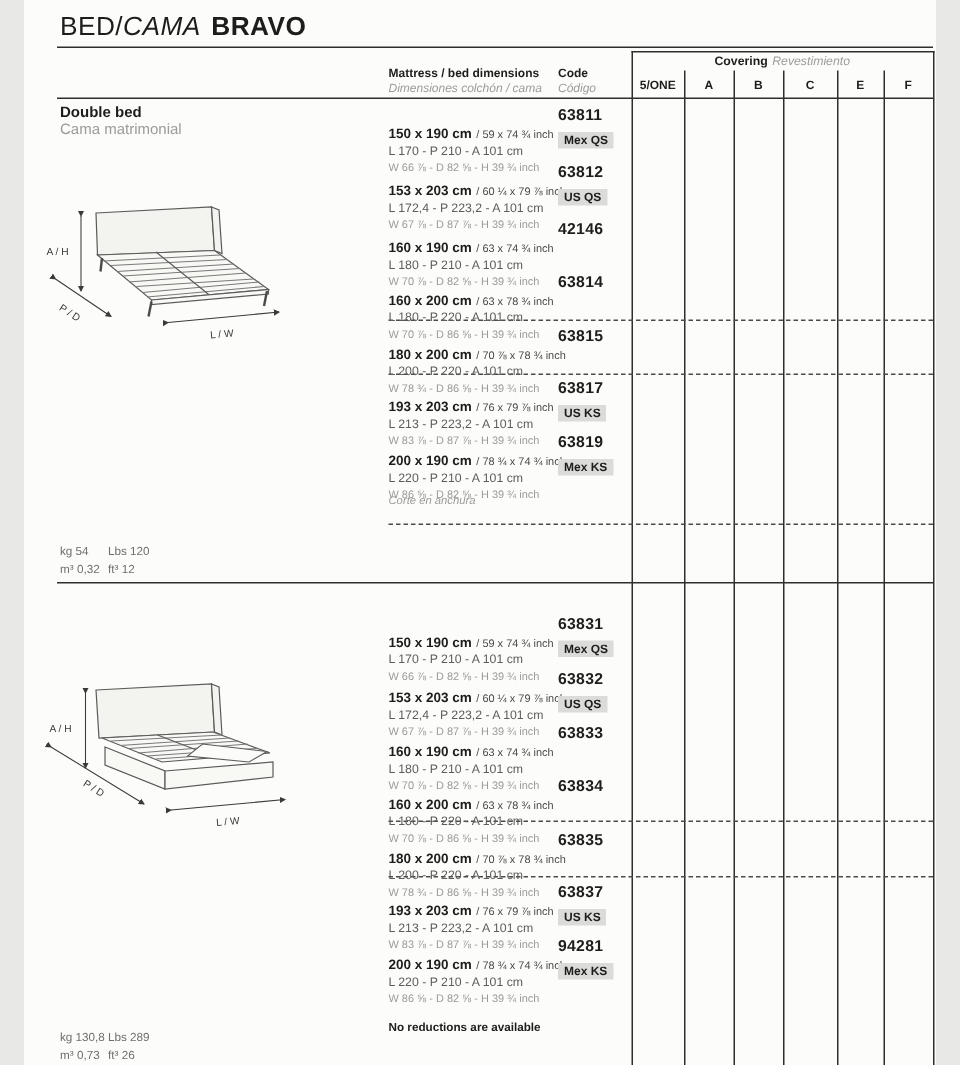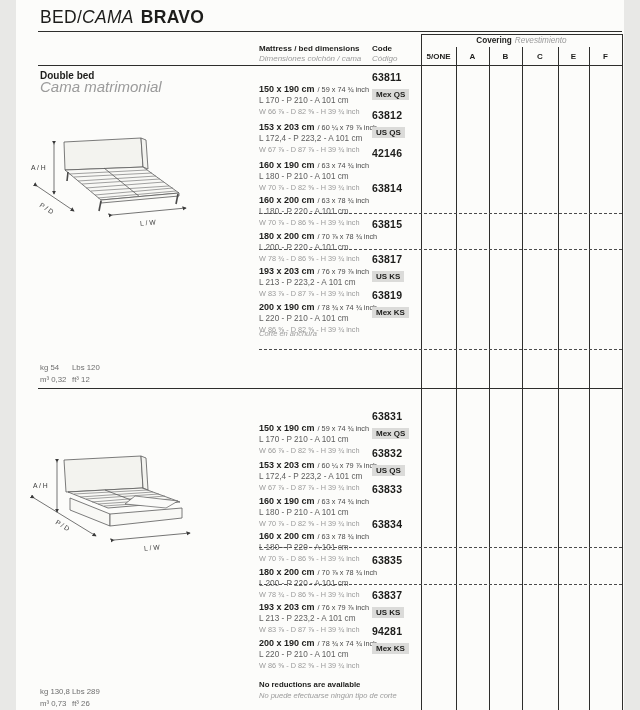--- a/index.html
+++ b/index.html
@@ -21,21 +21,21 @@
   .hdr{position:absolute;z-index:2;}
   .hdr .b{font-size:8px;font-weight:700;line-height:9.5px;}
   .hdr .it2{font-size:8px;font-style:italic;color:#9b9b9b;line-height:9.5px;}
   .coveringTitle{position:absolute;text-align:center;font-size:8.2px;z-index:2;}
   .coveringTitle .b{font-weight:700;}
   .coveringTitle .it2{font-style:italic;color:#9b9b9b;margin-left:3px;}
   .colcell{position:absolute;top:52px;text-align:center;font-size:8px;font-weight:700;z-index:2;}
   
   .sechead{position:absolute;z-index:2;}
   .sh-en{font-size:10px;font-weight:700;line-height:11px;}
-  .sh-es{font-size:15px;font-style:italic;color:#9b9b9b;line-height:11px;text-align:right;}
+  .sh-es{font-size:10px;color:#9b9b9b;line-height:11px;text-align:right;}
   
   .row{position:absolute;left:0;width:640px;z-index:2;}
   .dims{position:absolute;left:243px;width:165px;}
   .l1{font-size:9px;line-height:10px;white-space:nowrap;margin-top:12px;}
   .size{font-weight:700;}
   .inch{font-size:7.3px;color:#4a4a4a;margin-left:3px;}
   .l2{font-size:8.2px;color:#5d5d5d;line-height:10.5px;margin-top:1px;white-space:nowrap;}
   .l3{font-size:7.3px;color:#9b9b9b;line-height:9px;white-space:nowrap;}
   .codecell{position:absolute;left:356px;width:50px;}
   .code{font-size:10.5px;font-weight:700;line-height:11px;letter-spacing:.2px;}
@@ -352,21 +352,20 @@
       <div class="badge">Mex KS</div>
     </div>
   </div>
 </div>
 
   <div class="dash" style="top:547px;"></div>
   <div class="dash" style="top:584px;"></div>
 
   <div class="note" style="left:243px;top:680px;width:210px;">
     <div class="nb">No reductions are available</div>
-    <div class="ni">No puede efectuarse ningún tipo de corte</div>
   </div>
 
   <svg class="diagram" style="left:14px;top:450px;" width="200" height="105" viewBox="0 0 200 105">
     <defs>
       <marker id="ar2" markerWidth="7" markerHeight="7" refX="5" refY="3" orient="auto">
         <path d="M0,0 L6,3 L0,6 Z" fill="#3a3a3a"></path>
       </marker>
     </defs>
 
     <polygon class="panel" points="34,10 111,6 113,38 36,42"></polygon>

